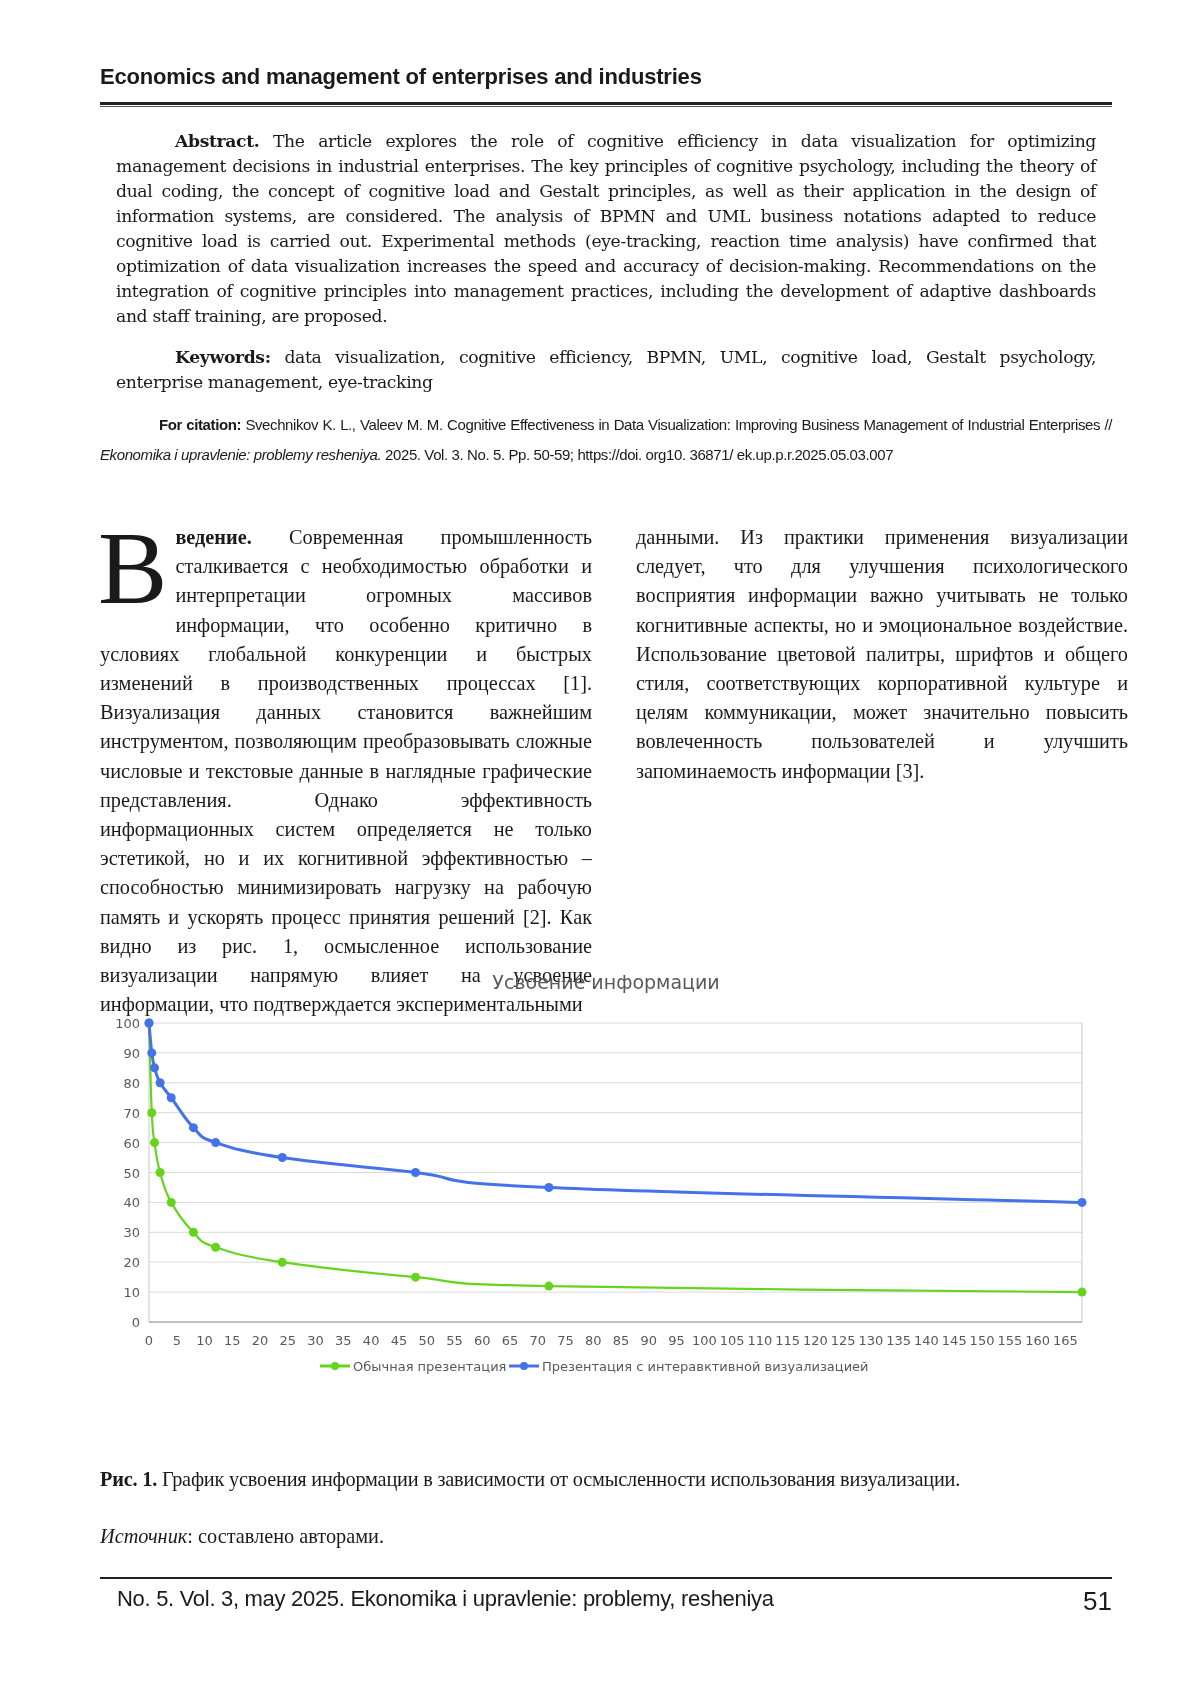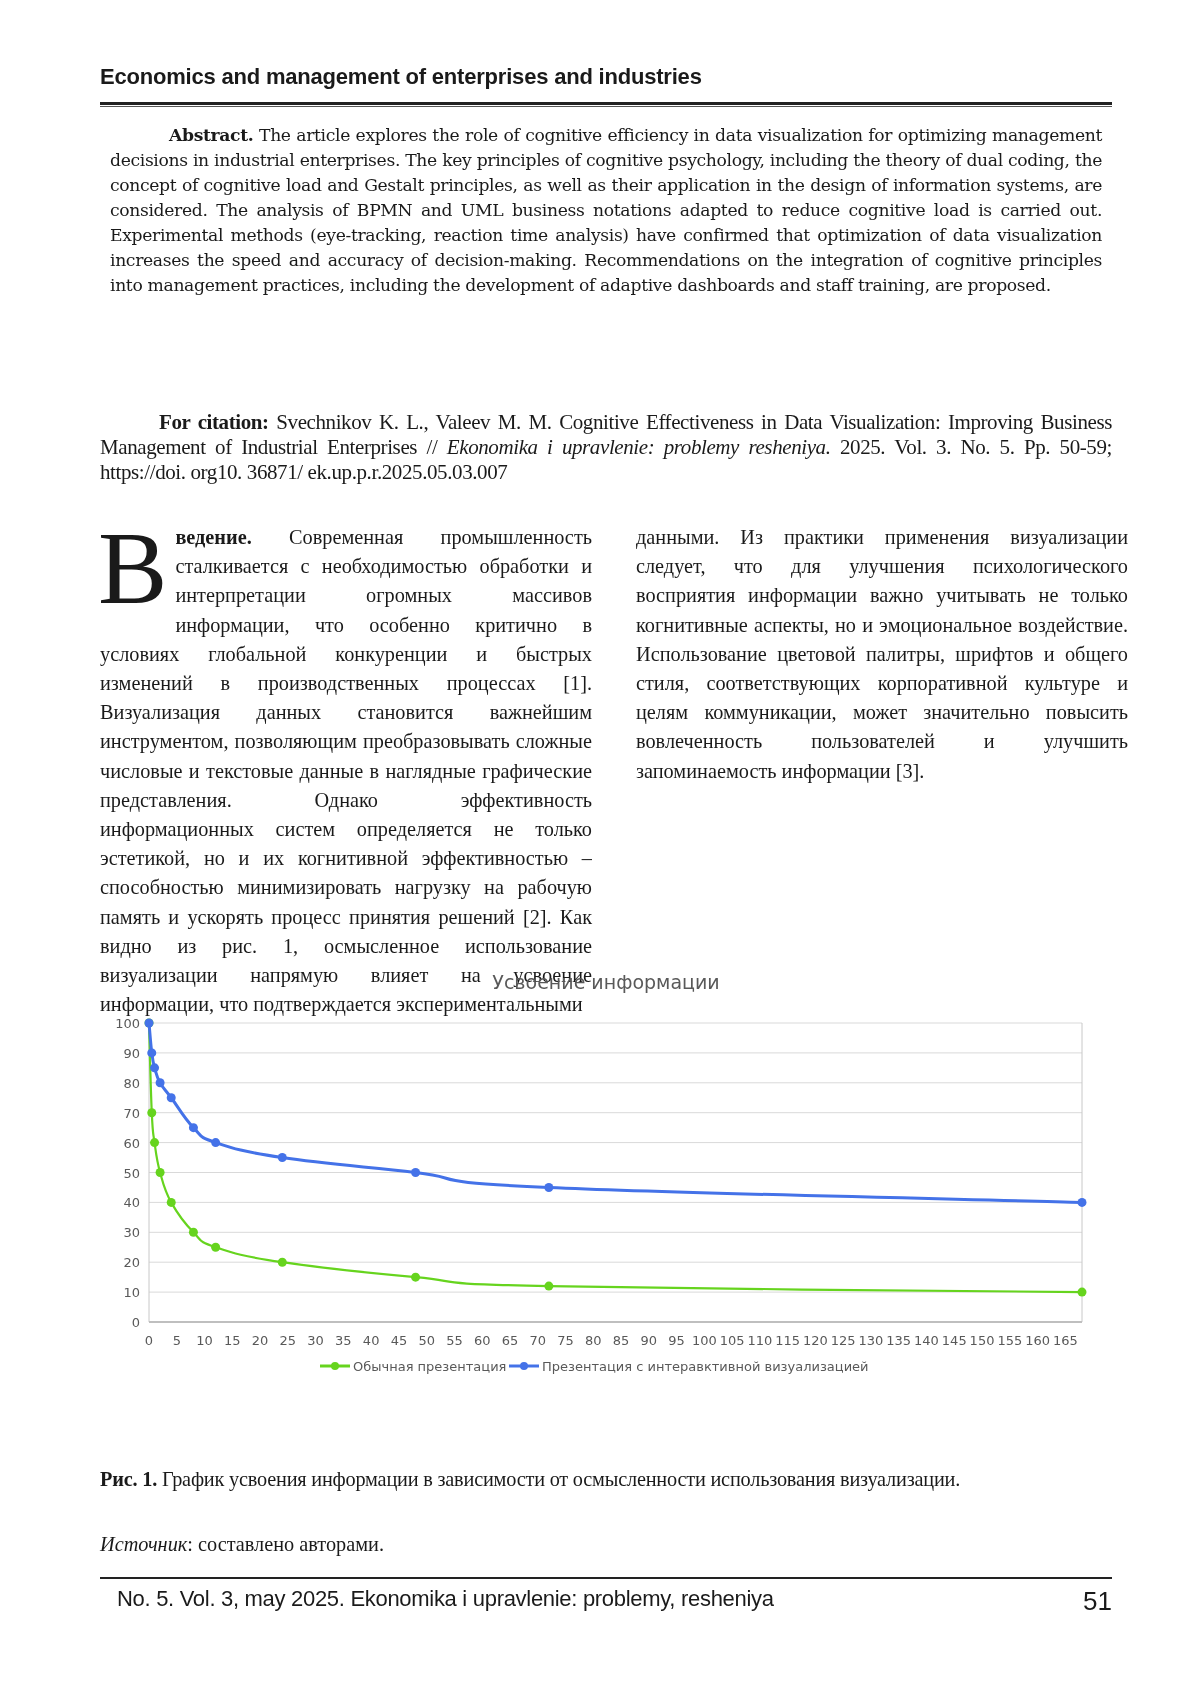--- a/index.html
+++ b/index.html
@@ -9,25 +9,25 @@
     left: 100px; right: 88px; top: 64px; text-align: left;
     font-family: "Liberation Sans", sans-serif; font-weight: bold; font-size: 22px; letter-spacing: -0.2px;
   }
   .rule-top { left: 100px; width: 1012px; top: 102px; height: 0; border-top: 3px solid #222; }
   .rule-top2 { left: 100px; width: 1012px; top: 106px; height: 0; border-top: 1px solid #555; }
   .abstract {
     left: 100px; width: 1012px; top: 113px;
     font-family: "DejaVu Serif", serif; font-size: 17.2px; line-height: 25px; text-align: justify;
     letter-spacing: -0.35px;
   }
-  .abstract p { margin: 10px; text-indent: 59px; }
+  .abstract p { margin: 16px; text-indent: 59px; }
   .abstract b { font-weight: bold; }
   .citation {
     left: 100px; width: 1012px; top: 410px;
-    font-family: Liberation Serif, serif; font-size: 21px; line-height: 25px; text-align: justify; letter-spacing: -0.4px;
+    font-family: Liberation Sans, sans-serif; font-size: 15px; line-height: 30px; text-align: justify; letter-spacing: -0.4px;
   }
   .citation p { margin: 0; text-indent: 59px; }
   .citation i { font-style: italic; }
   .col {
     top: 523px; width: 492px;
     font-family: "Liberation Serif", serif; font-size: 20.3px; line-height: 29.2px; text-align: justify;
   }
   .col p { margin: 0; }
   .col-left { left: 100px; }
   .col-right { left: 636px; }
@@ -35,36 +35,37 @@
     float: left; font-family: "Liberation Serif", serif; font-size: 104px; line-height: 78px;
     margin: 6px 8px 0 -2px; height: 84px; padding: 0;
   }
   .indent { text-indent: 59px; }
   .chart-wrap { left: 100px; top: 974px; width: 1012px; height: 420px; }
   .caption {
     left: 100px; width: 1012px; top: 1468px; 
     font-family: "Liberation Serif", serif; font-size: 20.3px; letter-spacing: -0.2px;
   }
   .caption b { font-weight: bold; }
-  .source { left: 100px; top: 1525px; font-family: "Liberation Serif", serif; font-size: 20.3px; margin-top: 8px; }
+  .source { left: 100px; top: 1525px; font-family: "Liberation Serif", serif; font-size: 20.3px; }
   .source i { font-style: italic; }
   .rule-bottom { left: 100px; width: 1012px; top: 1577px; height: 0; border-top: 2px solid #222; }
   .footer-left { left: 100px; top: 1586px; font-family: "Liberation Sans", sans-serif; font-size: 22px; letter-spacing: -0.3px; margin-left: 17px; }
   .footer-right { right: 88px; top: 1586px; font-family: "Liberation Sans", sans-serif; font-size: 26px; }
   svg text { font-family: "DejaVu Sans", sans-serif; }
 </style>
 </head>
 <body>
 
 <div class="abs running-head">Economics and management of enterprises and industries</div>
 <div class="abs rule-top"></div>
 <div class="abs rule-top2"></div>
 
 <div class="abs abstract">
   <p><b>Abstract.</b><span> The article explores the role of cognitive efficiency in data visualization for optimizing management decisions in industrial enterprises. The key principles of cognitive psychology, including the theory of dual coding, the concept of cognitive load and Gestalt principles, as well as their application in the design of information systems, are considered. The analysis of BPMN and UML business notations adapted to reduce cognitive load is carried out. Experimental methods (eye-tracking, reaction time analysis) have confirmed that optimization of data visualization increases the speed and accuracy of decision-making. Recommendations on the integration of cognitive principles into management practices, including the development of adaptive dashboards and staff training, are proposed.</span></p>
+  <p><b>Keywords:</b><span> data visualization, cognitive efficiency, BPMN, UML, cognitive load, Gestalt psychology, enterprise management, eye-tracking</span></p>
 </div>
 
 <div class="abs citation">
   <p><b>For citation:</b><span> Svechnikov K. L., Valeev M. M. Cognitive Effectiveness in Data Visualization: Improving Business Management of Industrial Enterprises // </span><i>Ekonomika i upravlenie: problemy resheniya.</i><span> 2025. Vol. 3. No. 5. Pp. 50-59; https://doi. org10. 36871/ ek.up.p.r.2025.05.03.007</span></p>
 </div>
 
 <div class="abs col col-left">
   <p><span class="dropcap">В</span><b>ведение.</b><span> Современная промышленность сталкивается с необходимостью обработки и интерпретации огромных массивов информации, что особенно критично в условиях глобальной конкуренции и быстрых изменений в производственных процессах [1]. Визуализация данных становится важнейшим инструментом, позволяющим преобразовывать сложные числовые и текстовые данные в наглядные графические представления. Однако эффективность информационных систем определяется не только эстетикой, но и их когнитивной эффективностью – способностью минимизировать нагрузку на рабочую память и ускорять процесс принятия решений [2]. Как видно из рис. 1, осмысленное использование визуализации напрямую влияет на усвоение информации, что подтверждается экспериментальными</span></p>
 </div>
 

